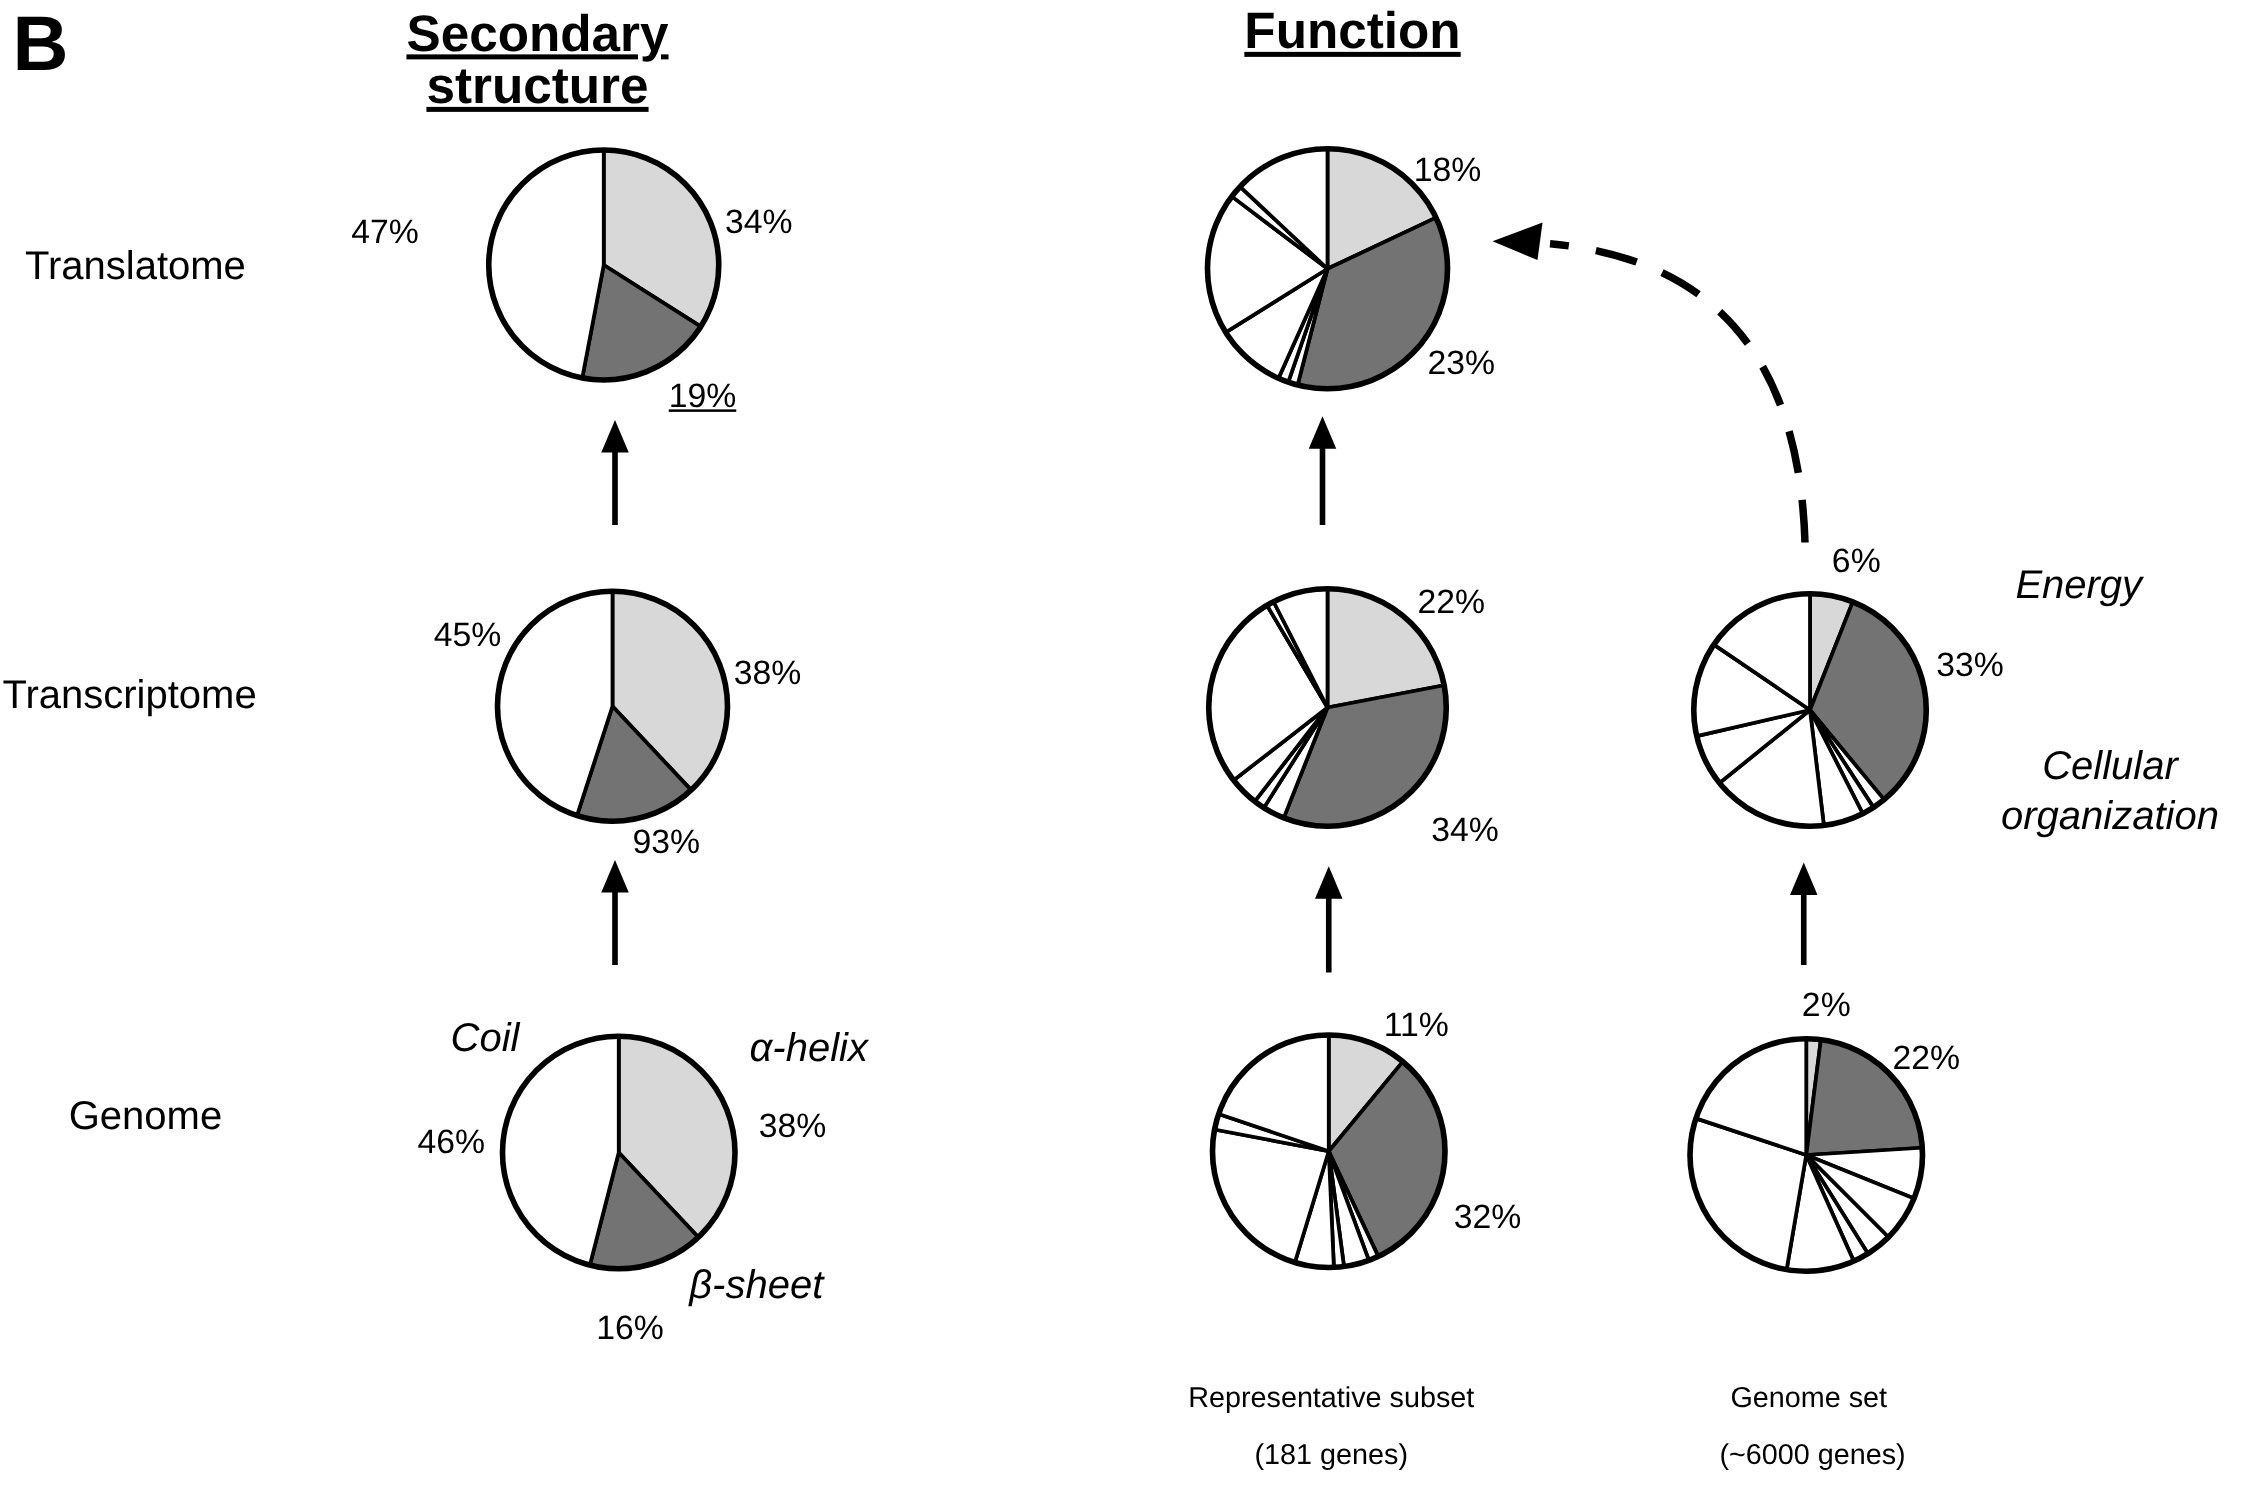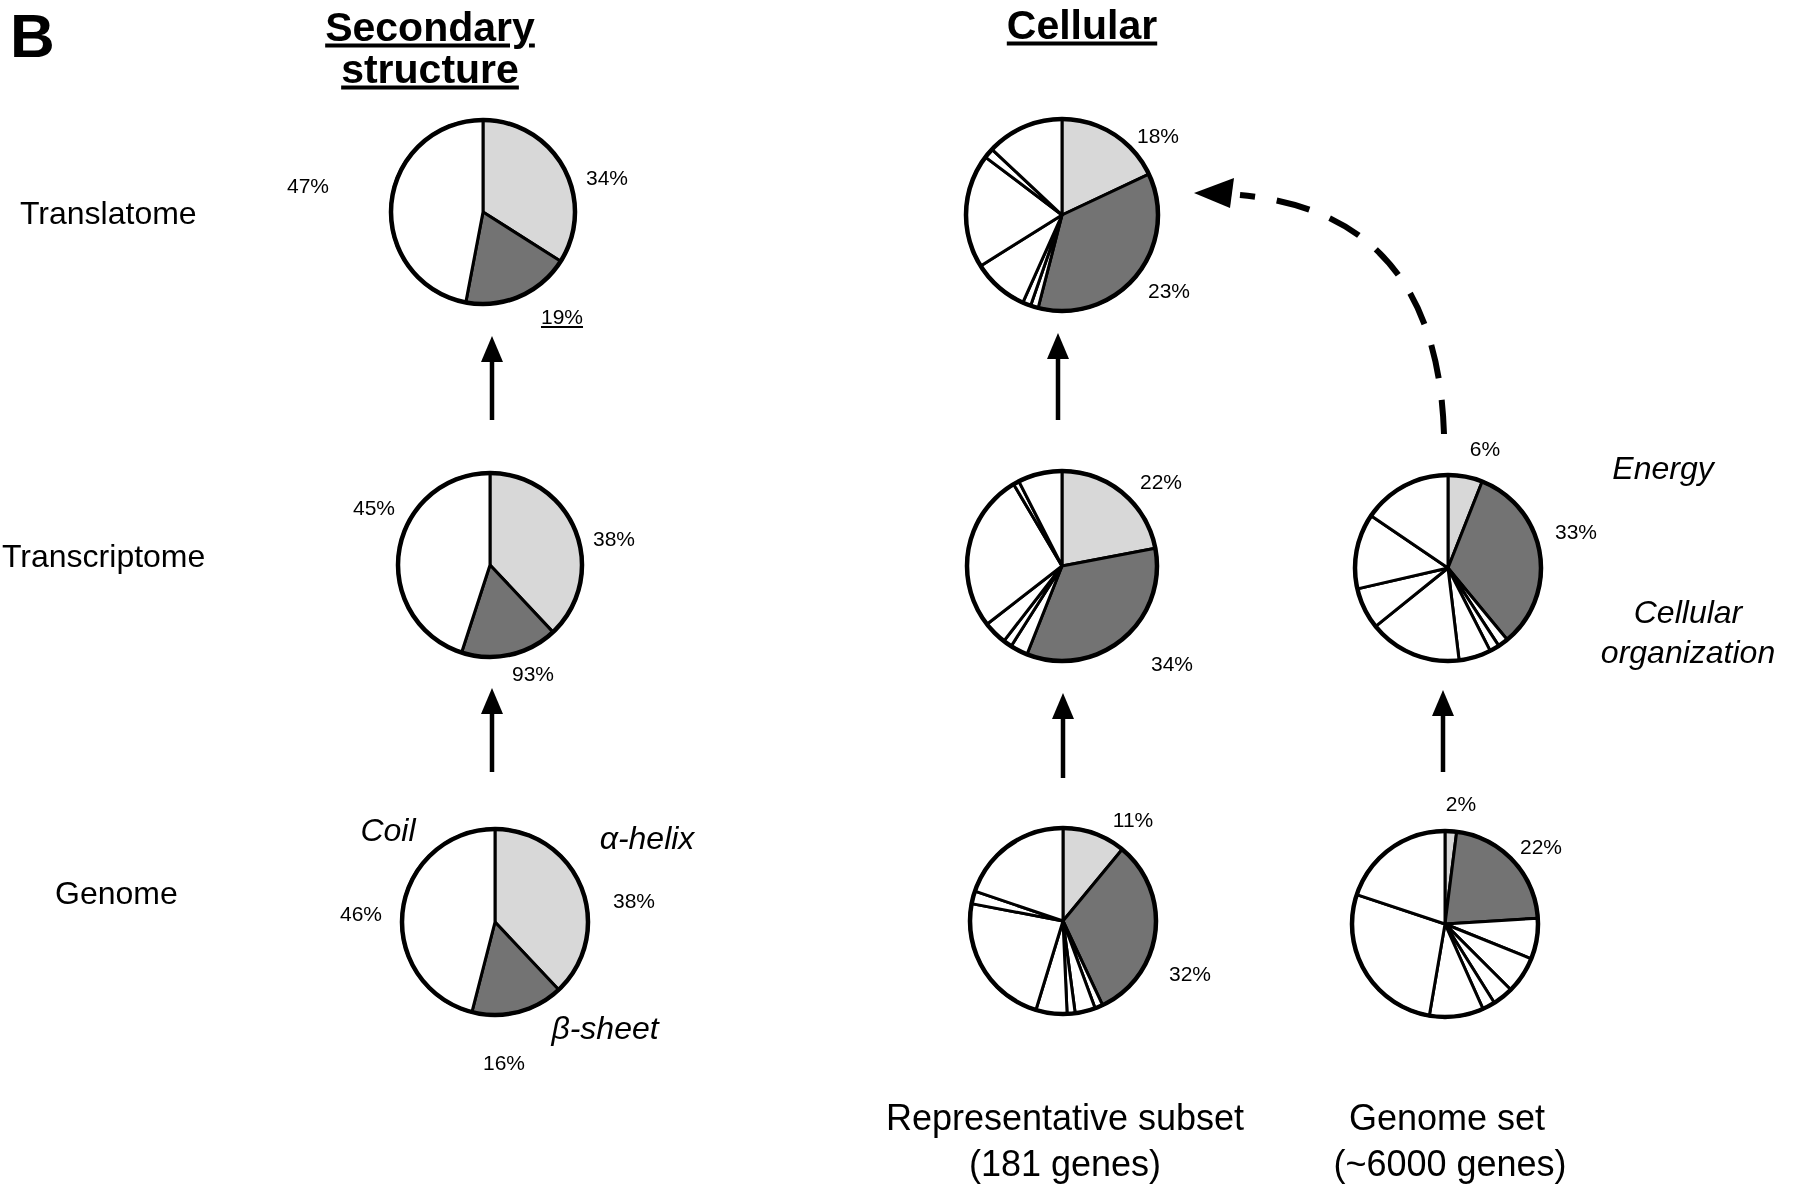--- a/index.html
+++ b/index.html
@@ -11,23 +11,23 @@
     color:#000;
     overflow:hidden;
   }
   svg.graphics{position:absolute;left:0;top:0;}
   .lbl{position:absolute;white-space:nowrap;}
   .ctr{transform:translate(-50%,-50%);text-align:center;}
   .vctr{transform:translateY(-50%);}
   .panel-label{font-size:62px;font-weight:bold;letter-spacing:1px;}
   .header{font-size:41px;font-weight:bold;text-decoration:underline;}
   .rowlab{font-size:32px;}
-  .pct{font-size:21px;}
+  .pct{font-size:27px;}
   .itl{font-size:32px;font-style:italic;}
-  .caption{font-size:36px;text-align:center;}
+  .caption{font-size:23px;text-align:center;}
   .wrap2{white-space:normal;width:260px;line-height:1.25;}
 </style>
 </head>
 <body>
 
 <div class="figure">
 
   <svg class="graphics" width="1800" height="1195" viewBox="0 0 1800 1195">
     <g id="g-pies">
         <path d="M 483 212 L 483.0 120.0 A 92 92 0 0 1 560.7 261.3 Z" fill="#d8d8d8" stroke="#000000" stroke-width="3" stroke-linejoin="round"></path>
@@ -105,21 +105,21 @@
       </g>
     <g id="g-dashed">
         <path d="M 1444 434 Q 1437 213 1240 195" fill="none" stroke="#000000" stroke-width="6" stroke-dasharray="34 22"></path>
         <polygon points="1194,193 1234,178 1230,208" fill="#000000"></polygon>
       </g>
   </svg>
 
   <div class="lbl panel-label" style="left:10px;top:0px;">B</div>
   <div class="lbl header ctr" style="left:430px;top:27px;">Secondary</div>
   <div class="lbl header ctr" style="left:430px;top:69px;">structure</div>
-  <div class="lbl header ctr" style="left:1082px;top:25px;">Cellular</div>
+  <div class="lbl header ctr" style="left:1082px;top:25px;">Function</div>
 
   <div class="lbl rowlab vctr" style="left:20px;top:213px;">Translatome</div>
   <div class="lbl rowlab vctr" style="left:2px;top:556px;">Transcriptome</div>
   <div class="lbl rowlab vctr" style="left:55px;top:893px;">Genome</div>
 
   <div class="lbl pct ctr" style="left:308px;top:186px;">47%</div>
   <div class="lbl pct ctr" style="left:607px;top:178px;">34%</div>
   <div class="lbl pct ctr" style="left:562px;top:317px;text-decoration:underline;">19%</div>
 
   <div class="lbl pct ctr" style="left:374px;top:508px;">45%</div>

